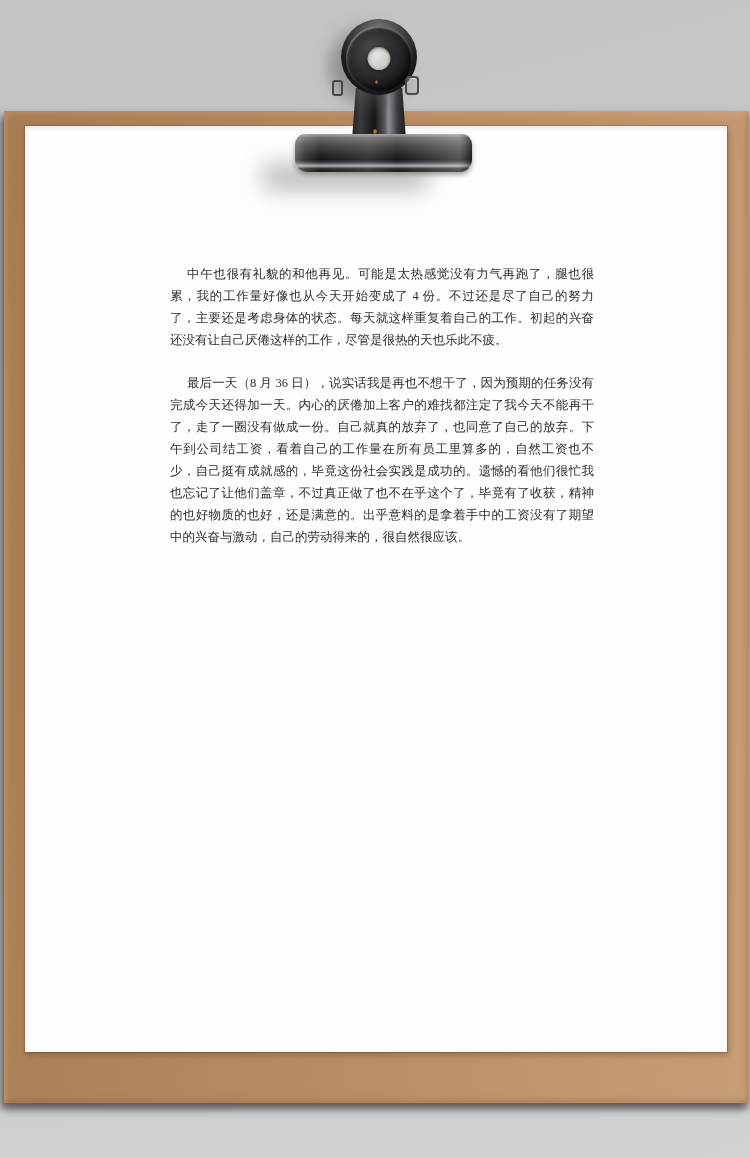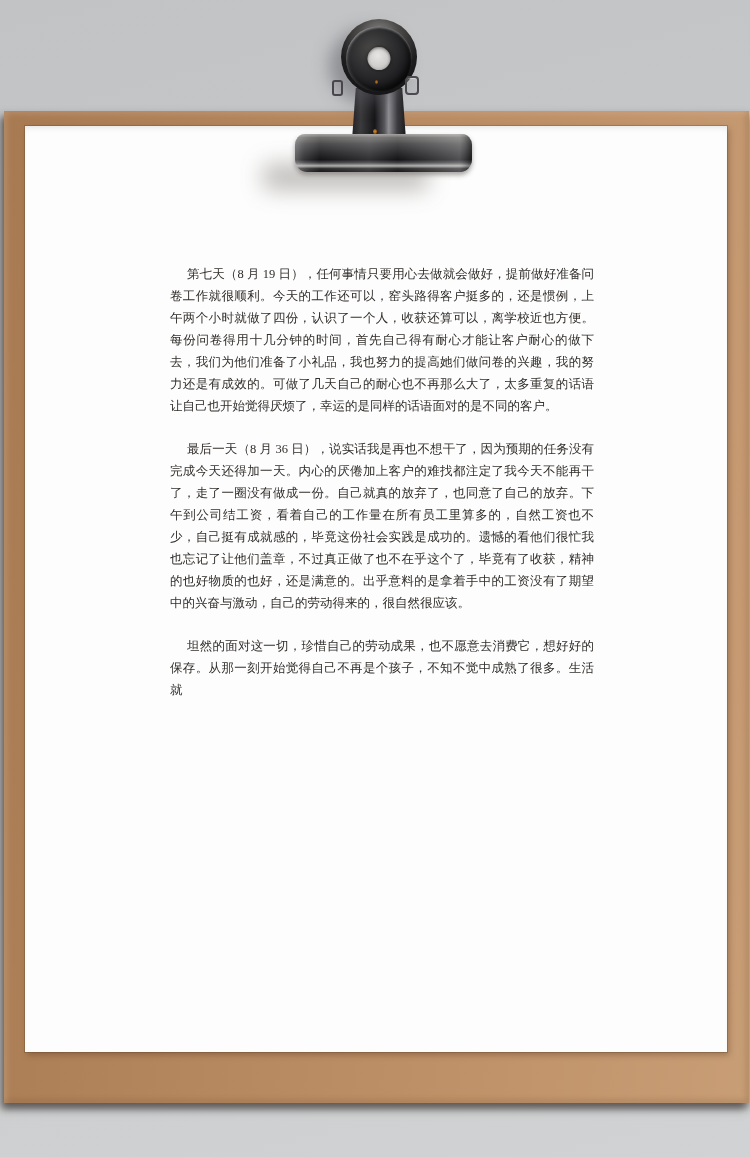--- a/index.html
+++ b/index.html
@@ -88,23 +88,22 @@
   }
 </style>
 </head>
 <body>
 
 <div class="scene">
 
   <div class="clipboard">
     <div class="paper">
       <div class="doc-text">
-        <p>第七天（8 月 19 日），任何事情只要用心去做就会做好，提前做好准备问卷工作就很顺利。今天的工作还可以，窑头路得客户挺多的，还是惯例，上午两个小时就做了四份，认识了一个人，收获还算可以，离学校近也方便。每份问卷得用十几分钟的时间，首先自己得有耐心才能让客户耐心的做下去，我们为他们准备了小礼品，我也努力的提高她们做问卷的兴趣，我的努力还是有成效的。可做了几天自己的耐心也不再那么大了，太多重复的话语让自己也开始觉得厌烦了，幸运的是同样的话语面对的是不同的客户。</p>
+        <p>中午也很有礼貌的和他再见。可能是太热感觉没有力气再跑了，腿也很累，我的工作量好像也从今天开始变成了 4 份。不过还是尽了自己的努力了，主要还是考虑身体的状态。每天就这样重复着自己的工作。初起的兴奋还没有让自己厌倦这样的工作，尽管是很热的天也乐此不疲。</p>
         <p>最后一天（8 月 36 日），说实话我是再也不想干了，因为预期的任务没有完成今天还得加一天。内心的厌倦加上客户的难找都注定了我今天不能再干了，走了一圈没有做成一份。自己就真的放弃了，也同意了自己的放弃。下午到公司结工资，看着自己的工作量在所有员工里算多的，自然工资也不少，自己挺有成就感的，毕竟这份社会实践是成功的。遗憾的看他们很忙我也忘记了让他们盖章，不过真正做了也不在乎这个了，毕竟有了收获，精神的也好物质的也好，还是满意的。出乎意料的是拿着手中的工资没有了期望中的兴奋与激动，自己的劳动得来的，很自然很应该。</p>
-        <p>坦然的面对这一切，珍惜自己的劳动成果，也不愿意去消费它，想好好的保存。从那一刻开始觉得自己不再是个孩子，不知不觉中成熟了很多。生活就</p>
       </div>
     </div>
   </div>
 
   <div class="clip">
     <div class="clip-neck"></div>
     <div class="clip-roll-back"></div>
     <div class="clip-loop-left"></div>
     <div class="clip-loop-right"></div>
     <div class="clip-roll">

